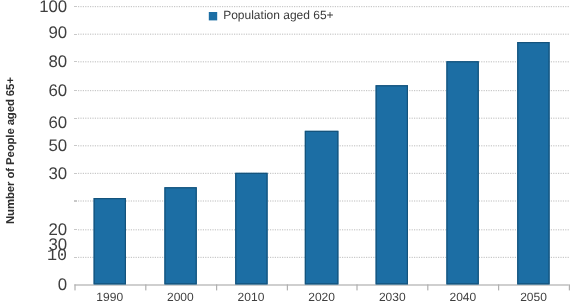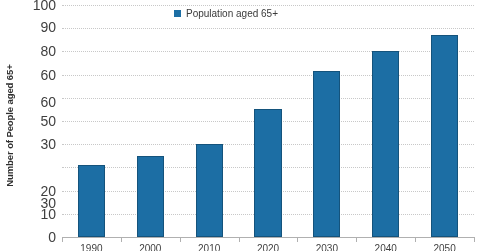--- a/index.html
+++ b/index.html
@@ -168,21 +168,21 @@
 </style>
 </head>
 <body>
 
 <div id="chart-root">
 
   <div id="y-axis-title">Number of People aged 65+</div>
 
   <div id="y-tick-labels">
       <div class="y-tick-label" style="top: 237px;">0</div>
-      <div class="y-tick-label" style="top: 213.8px;">10</div>
+      <div class="y-tick-label" style="top: 213.8px; font-family: Liberation Mono, monospace;">10</div>
       <div class="y-tick-label" style="top: 190.6px;">20</div>
       <div class="y-tick-label" style="top: 167.4px; margin-top: 36px;">30</div>
       <div class="y-tick-label" style="top: 144.2px;">30</div>
       <div class="y-tick-label" style="top: 121px;">50</div>
       <div class="y-tick-label" style="top: 102px;">60</div>
       <div class="y-tick-label" style="top: 74.6px;">60</div>
       <div class="y-tick-label" style="top: 51.4px;">80</div>
       <div class="y-tick-label" style="top: 27px;">90</div>
       <div class="y-tick-label" style="top: 5px;">100</div>
     </div>

